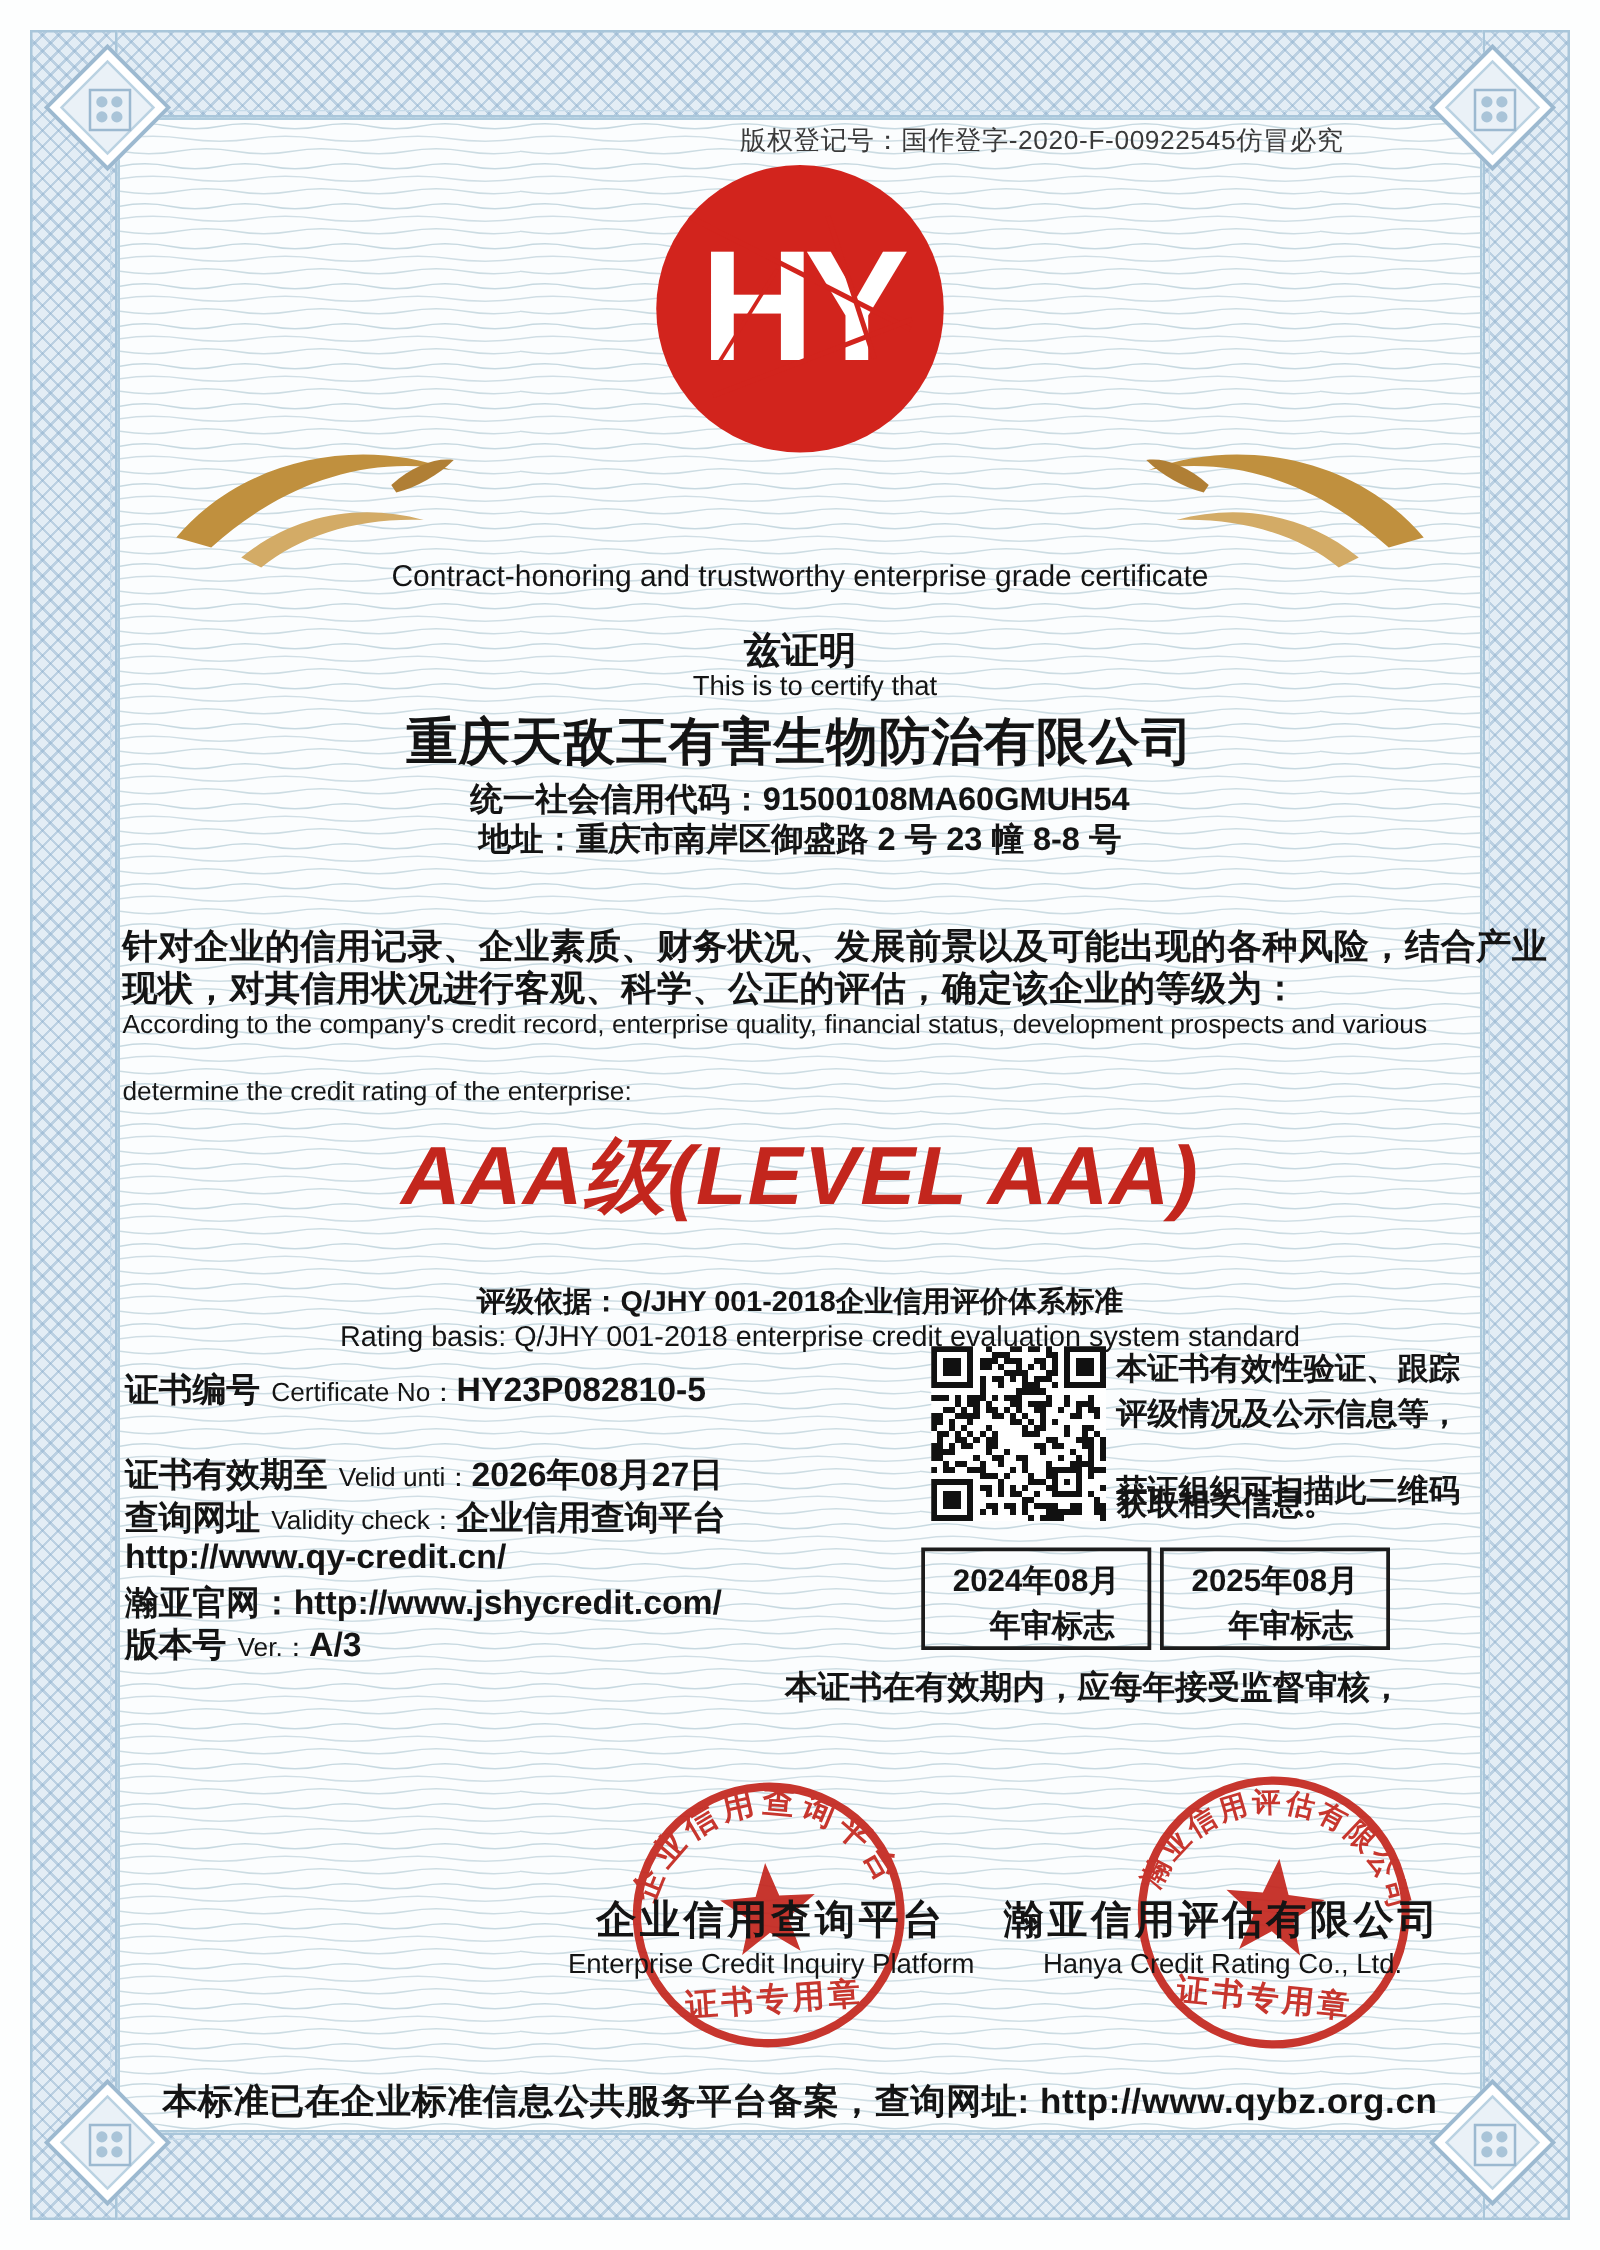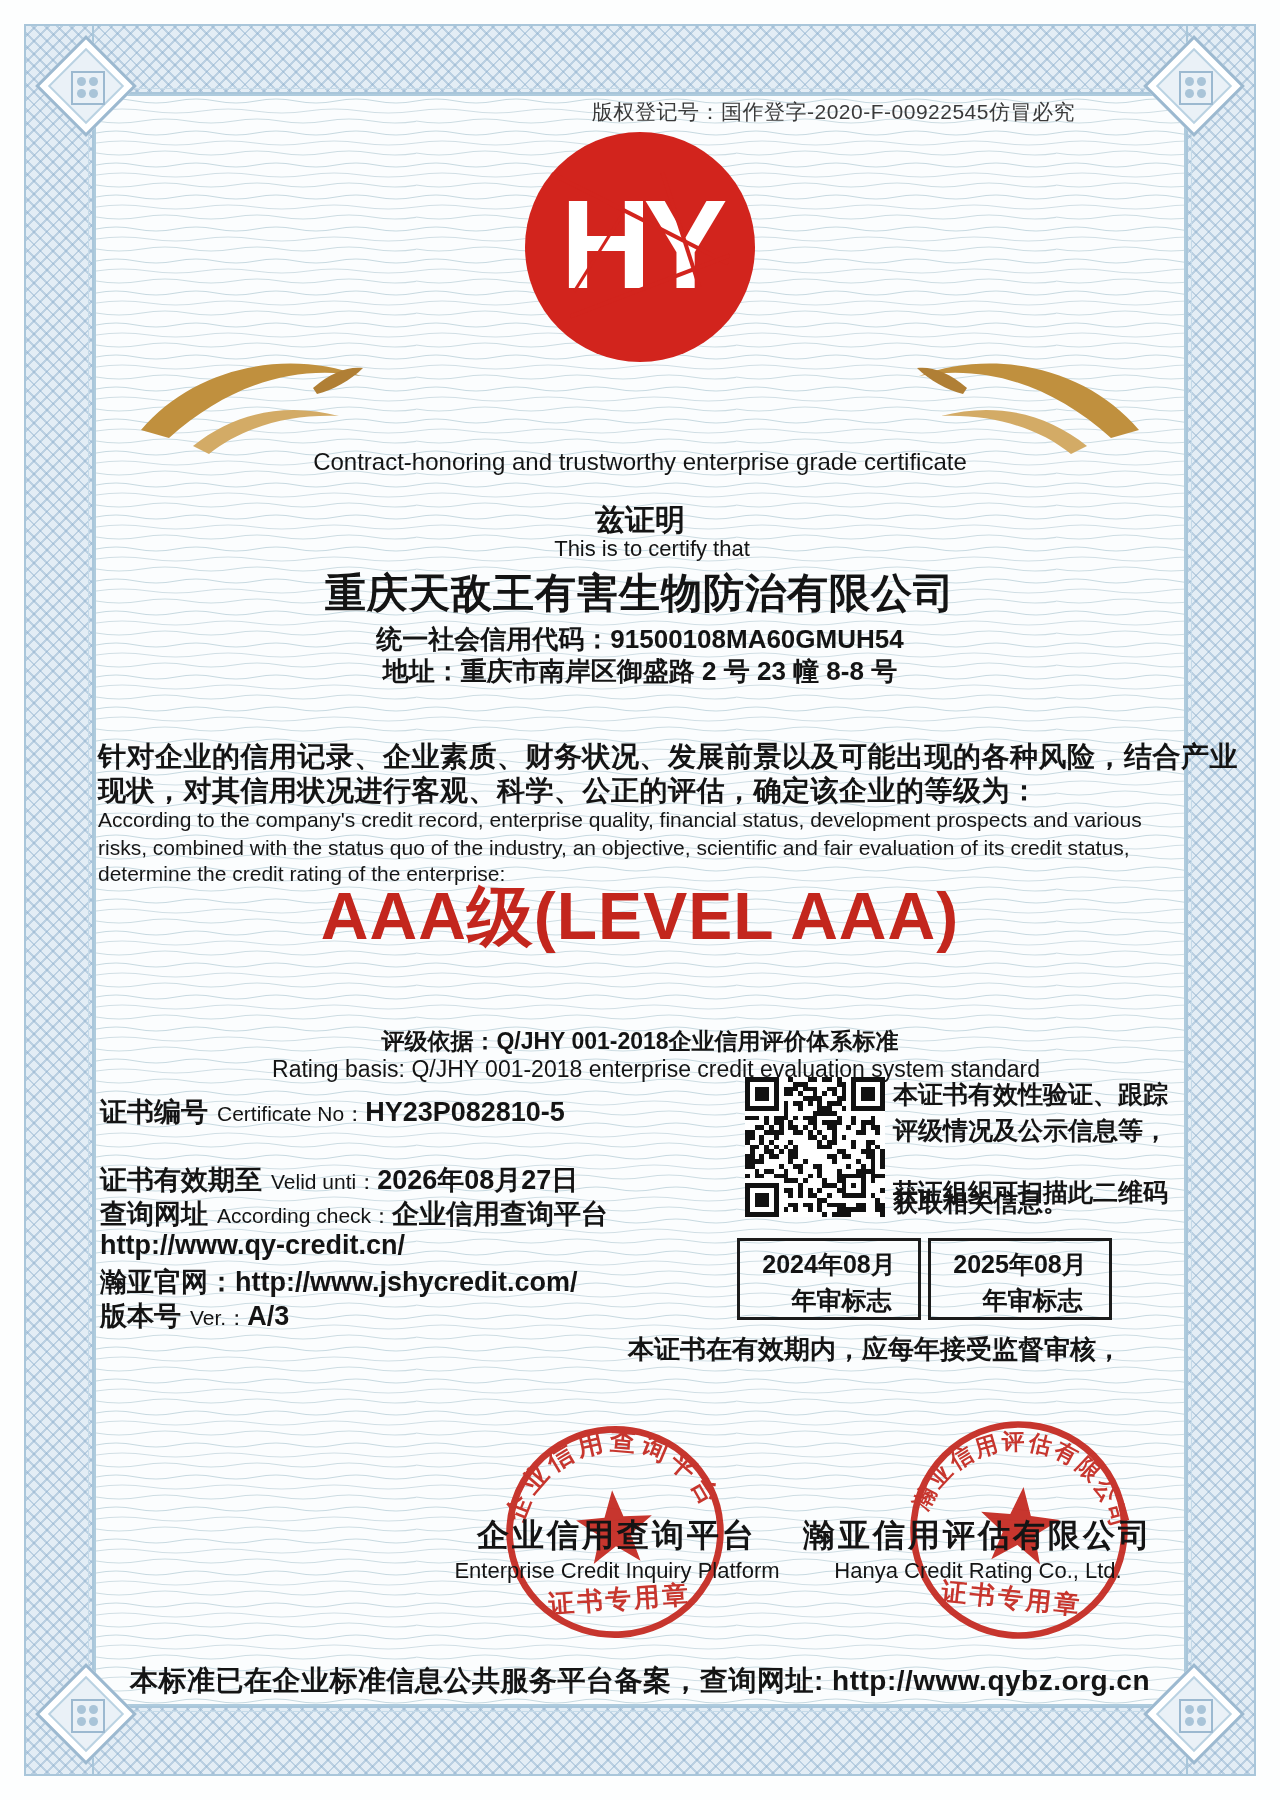--- a/index.html
+++ b/index.html
@@ -38,21 +38,21 @@
   .fl-l{left:134px;top:334px;} .fl-r{left:914px;top:334px;transform:scaleX(-1);}
   .title{top:374px;font-size:54px;font-weight:700;letter-spacing:2px;z-index:3;}
   .subtitle{top:448px;font-size:24px;font-weight:500;z-index:3;}
   .intro-zh{top:500px;font-size:30px;font-weight:600;z-index:3;}
   .intro-en{top:536px;font-size:22px;z-index:3;padding-left:24px;}
   .company{top:566px;font-size:41px;font-weight:800;letter-spacing:1px;z-index:3;}
   .code{top:622px;font-size:26px;font-weight:700;z-index:3;}
   .addr{top:654px;font-size:26px;font-weight:700;z-index:3;}
   .stz{left:98px;font-size:28px;font-weight:700;letter-spacing:.5px;z-index:3;}
   .ste{left:98px;font-size:21px;color:#161616;z-index:3;}
-  .level{top:872px;font-size:66px;font-weight:800;color:#c3261d;letter-spacing:1px;z-index:3;}
+  .level{top:896px;font-size:66px;font-weight:800;color:#c3261d;letter-spacing:1px;z-index:3;font-style:italic;}
   .basis-zh{top:1026px;font-size:23px;font-weight:600;z-index:3;}
   .basis-en{top:1056px;font-size:23px;z-index:3;padding-left:32px;}
   .drow{position:absolute;left:100px;white-space:nowrap;z-index:3;}
   .dzh{font-size:27px;font-weight:700;margin-right:9px;}
   .den{font-size:21px;font-weight:400;}
   .dval{font-size:27px;font-weight:600;}
   .qr{position:absolute;left:745px;top:1077px;width:140px;height:140px;z-index:3;}
   .qr-note{left:893px;font-size:25px;font-weight:600;z-index:3;}
   .audit-box{position:absolute;top:1238px;width:178px;height:76px;border:3px solid #1c1c1c;
              text-align:center;z-index:3;background:transparent;}
@@ -145,35 +145,34 @@
   <div class="abs ctr subtitle">Contract-honoring and trustworthy enterprise grade certificate</div>
   <div class="abs ctr intro-zh">兹证明</div>
   <div class="abs ctr intro-en">This is to certify that</div>
   <div class="abs ctr company">重庆天敌王有害生物防治有限公司</div>
   <div class="abs ctr code">统一社会信用代码：91500108MA60GMUH54</div>
   <div class="abs ctr addr">地址：重庆市南岸区御盛路 2 号 23 幢 8-8 号</div>
 
   <div class="abs stz" style="top:738px;">针对企业的信用记录、企业素质、财务状况、发展前景以及可能出现的各种风险，结合产业</div>
   <div class="abs stz" style="top:772px;">现状，对其信用状况进行客观、科学、公正的评估，确定该企业的等级为：</div>
   <div class="abs ste" style="top:808px;">According to the company's credit record, enterprise quality, financial status, development prospects and various</div>
-  <div class="abs ste" style="top:836px;">risks, combined with the status quo of the industry, an objective, scientific and fair evaluation of its credit status,</div>
   <div class="abs ste" style="top:862px;">determine the credit rating of the enterprise:</div>
 
   <div class="abs ctr level">AAA级(LEVEL AAA)</div>
   <div class="abs ctr basis-zh">评级依据：Q/JHY 001-2018企业信用评价体系标准</div>
   <div class="abs ctr basis-en">Rating basis: Q/JHY 001-2018 enterprise credit evaluation system standard</div>
 
   <div class="drow" style="top:1094px;">
     <span class="dzh">证书编号</span><span class="den">Certificate No：</span><span class="dval">HY23P082810-5</span>
   </div>
   <div class="drow" style="top:1162px;">
     <span class="dzh">证书有效期至</span><span class="den">Velid unti：</span><span class="dval">2026年08月27日</span>
   </div>
   <div class="drow" style="top:1196px;">
-    <span class="dzh">查询网址</span><span class="den">According check：</span><span class="dval">企业信用查询平台</span>
+    <span class="dzh">查询网址</span><span class="den">Validity check：</span><span class="dval">企业信用查询平台</span>
   </div>
   <div class="drow" style="top:1230px;">
     <span class="dval">http://www.qy-credit.cn/</span>
   </div>
   <div class="drow" style="top:1264px;">
     <span class="dval">瀚亚官网：http://www.jshycredit.com/</span>
   </div>
   <div class="drow" style="top:1298px;">
     <span class="dzh">版本号</span><span class="den">Ver.：</span><span class="dval">A/3</span>
   </div>

